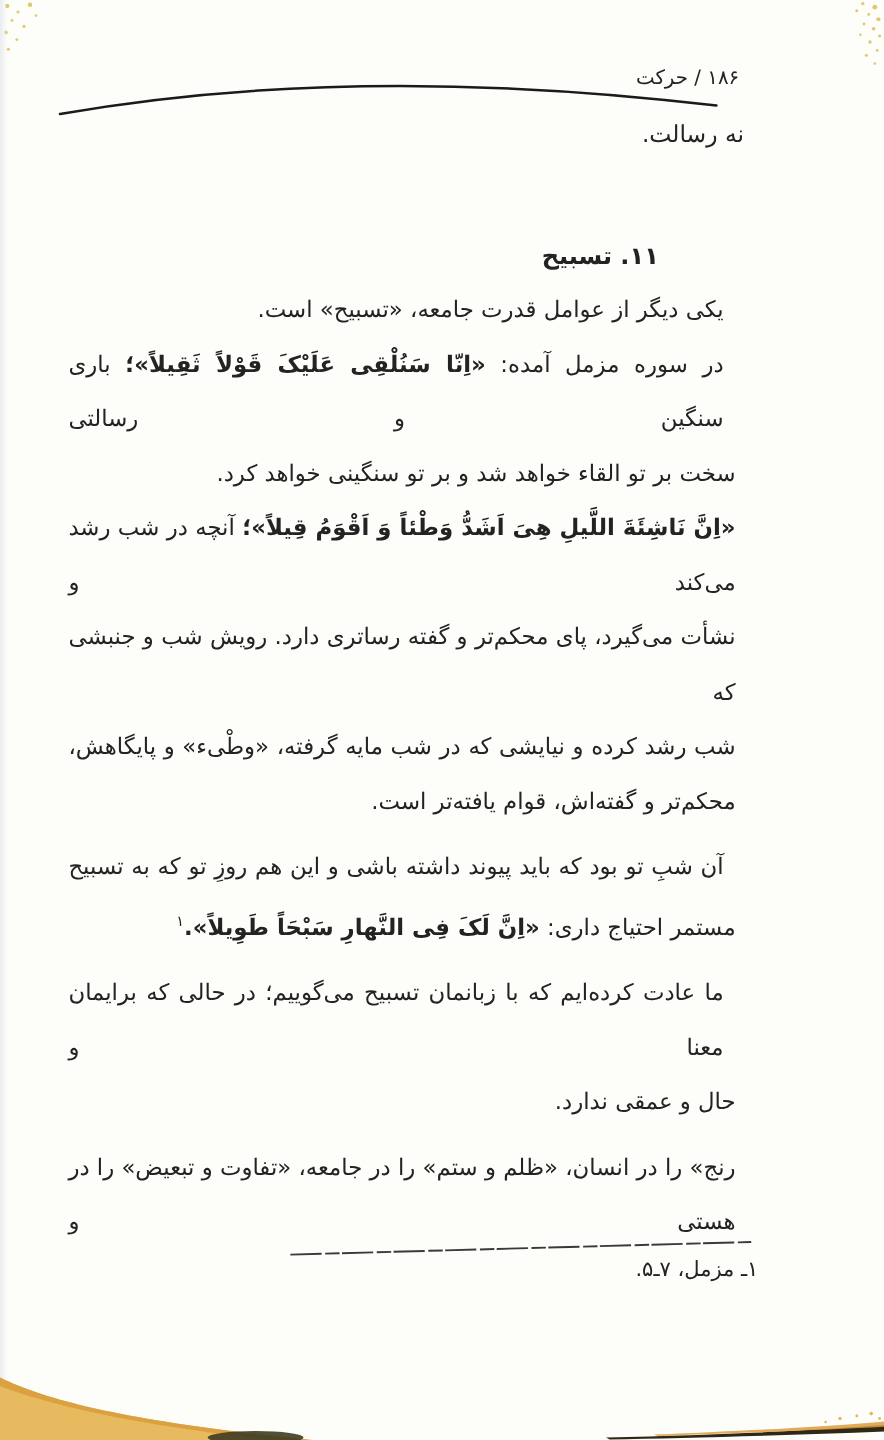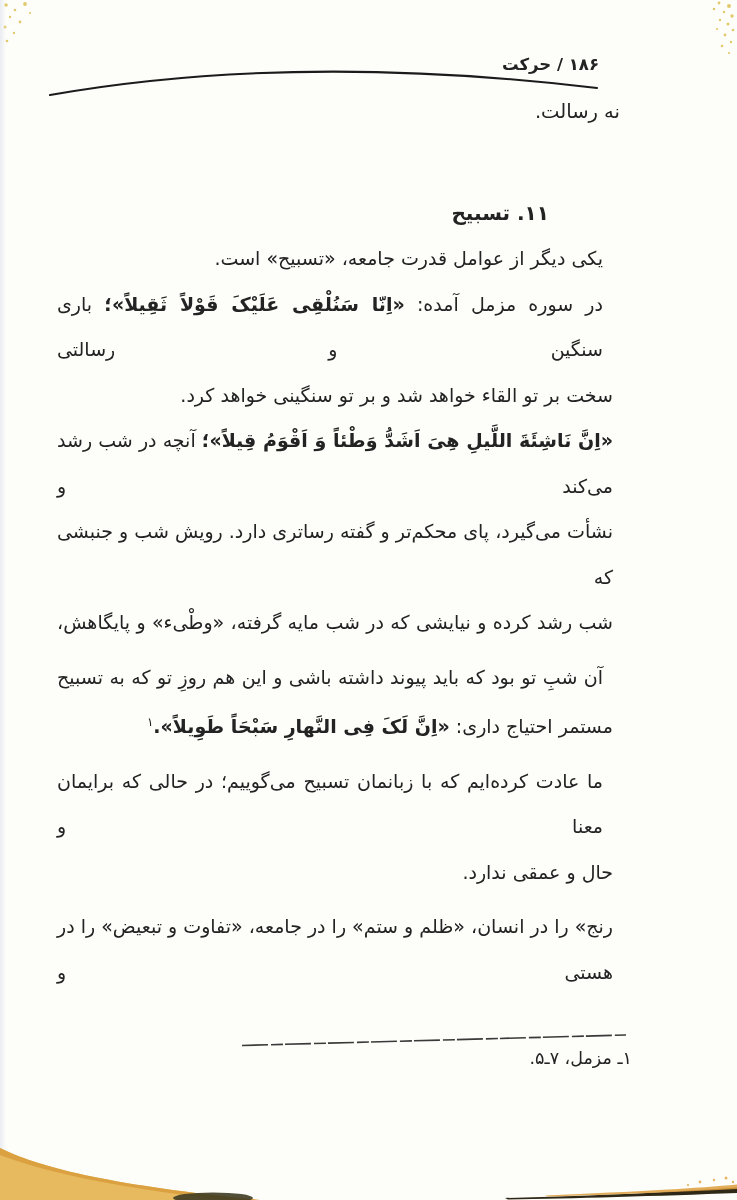--- a/index.html
+++ b/index.html
@@ -3,21 +3,21 @@
 <meta charset="utf-8">
 <style>
   html,body{margin:0;padding:0;background:#ffffff;}
   .page{
     position:relative;width:737px;height:1200px;overflow:hidden;
     background:#fdfdfa;color:#232323;
     font-family:"DejaVu Sans",sans-serif;direction:rtl;
   }
   .edge-left{position:absolute;left:0;top:0;bottom:0;width:6px;
     background:linear-gradient(to right,#e9ecf1 0%,rgba(233,236,241,0) 100%);}
-  .hdr{position:absolute;top:55px;right:138px;font-size:16.5px;letter-spacing:.3px;font-weight:bold;}
+  .hdr{position:absolute;top:55px;right:121px;font-size:16.5px;letter-spacing:.3px;}
   .rule-svg{position:absolute;top:60px;left:48px;}
   .preline{position:absolute;top:100px;right:117px;font-size:19.5px;}
   .content{position:absolute;top:191px;right:124px;width:556px;font-size:19px;}
   h2.head{margin:0;font-size:20px;font-weight:bold;line-height:45px;padding-right:64px;}
   .para{margin:0;}
   .para.sp{margin-top:9px;}
   .ln{display:block;line-height:45.5px;text-align:justify;text-align-last:justify;}
   .ln.end{text-align-last:right;}
   .ind{padding-right:10px;}
   .b{font-weight:bold;}
@@ -86,20 +86,21 @@
 
     <p class="para">
       <span class="ln ind"><span>در سوره مزمل آمده: </span><span class="b">«اِنّا سَنُلْقِی عَلَیْکَ قَوْلاً ثَقِیلاً»؛</span><span> باری سنگین و رسالتی</span></span>
       <span class="ln end"><span>سخت بر تو القاء خواهد شد و بر تو سنگینی خواهد کرد.</span></span>
     </p>
 
     <p class="para">
       <span class="ln"><span class="b">«اِنَّ نَاشِئَةَ اللَّیلِ هِیَ اَشَدُّ وَطْئاً وَ اَقْوَمُ قِیلاً»؛</span><span> آنچه در شب رشد می‌کند و</span></span>
       <span class="ln"><span>نشأت می‌گیرد، پای محکم‌تر و گفته رساتری دارد. رویش شب و جنبشی که</span></span>
       <span class="ln"><span>شب رشد کرده و نیایشی که در شب مایه گرفته، «وطْیء» و پایگاهش،</span></span>
+      <span class="ln end"><span>محکم‌تر و گفته‌اش، قوام یافته‌تر است.</span></span>
     </p>
 
     <p class="para sp">
       <span class="ln ind"><span>آن شبِ تو بود که باید پیوند داشته باشی و این هم روزِ تو که به تسبیح</span></span>
       <span class="ln end"><span>مستمر احتیاج داری: </span><span class="b">«اِنَّ لَکَ فِی النَّهارِ سَبْحَاً طَوِیلاً».</span><span class="sup">۱</span></span>
     </p>
 
     <p class="para sp">
       <span class="ln ind"><span>ما عادت کرده‌ایم که با زبانمان تسبیح می‌گوییم؛ در حالی که برایمان معنا و</span></span>
       <span class="ln end"><span>حال و عمقی ندارد.</span></span>

